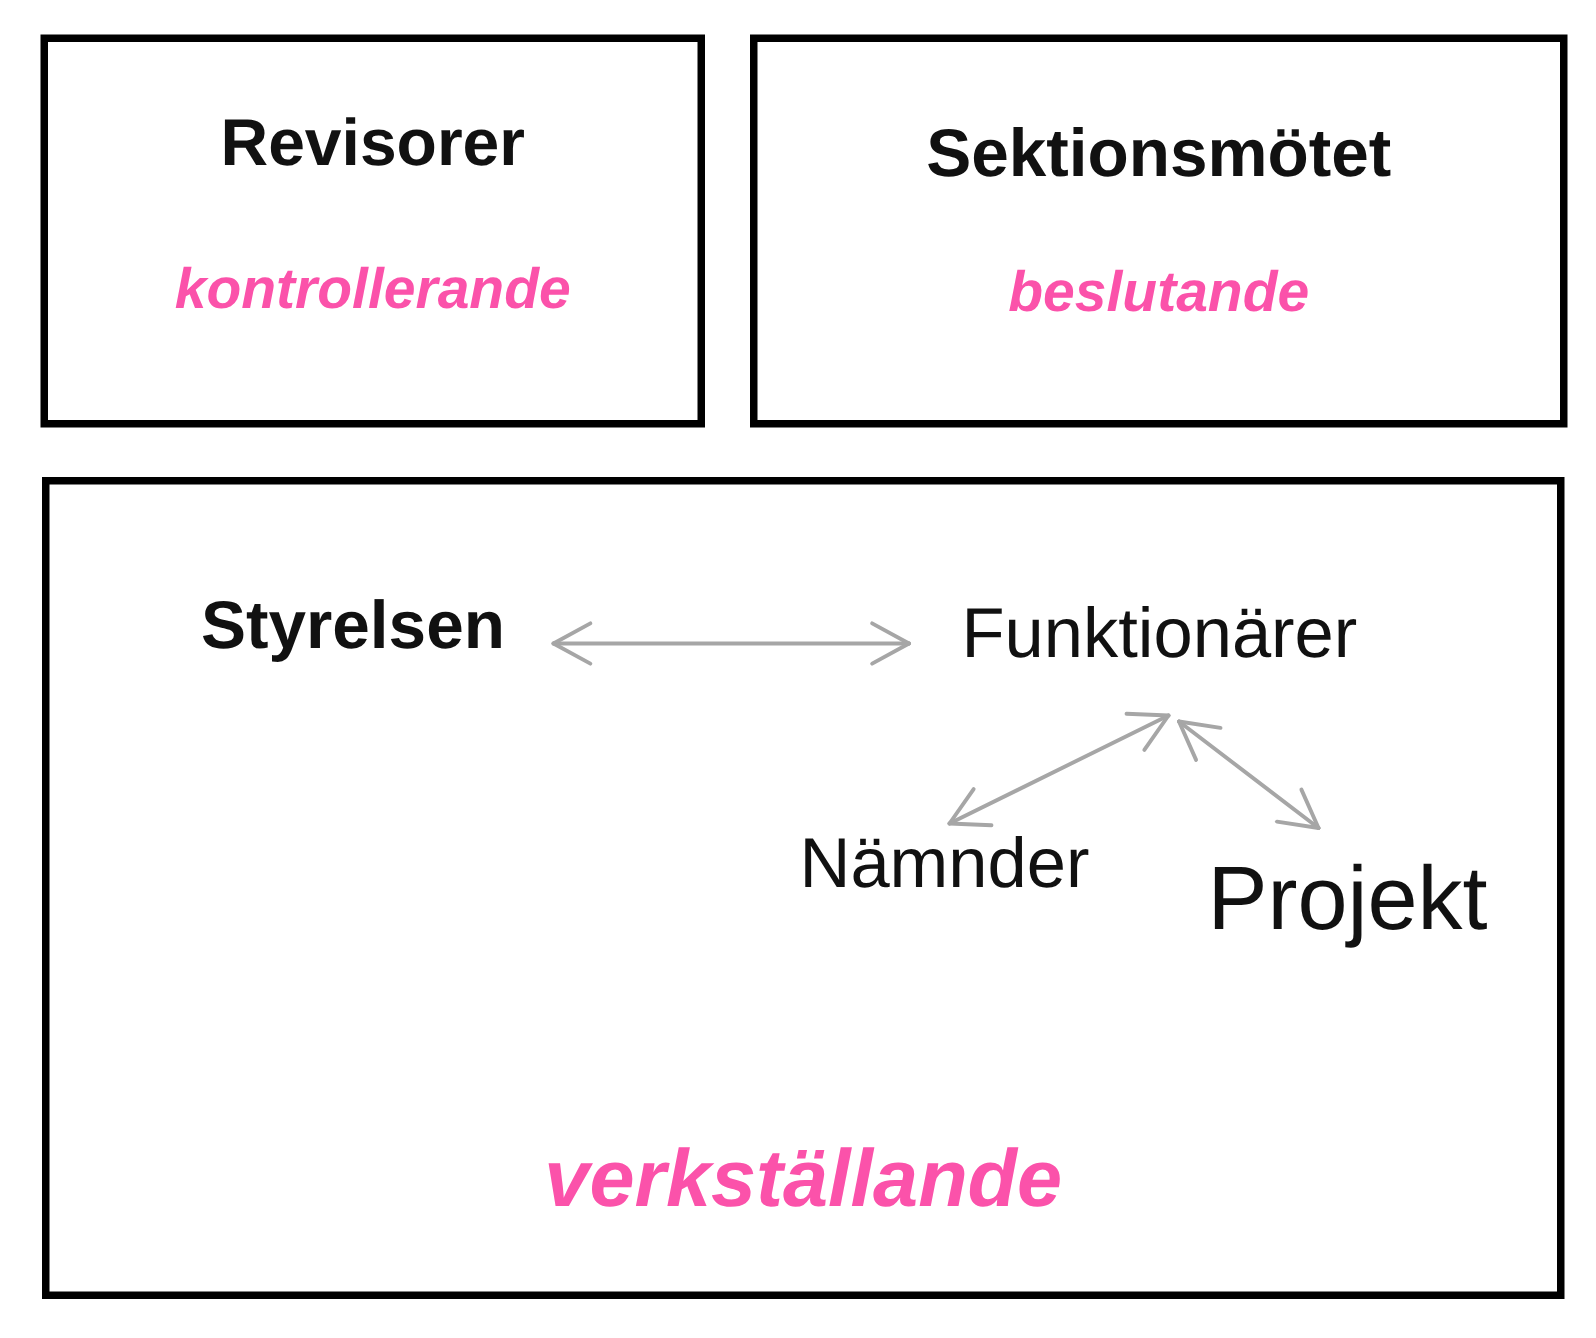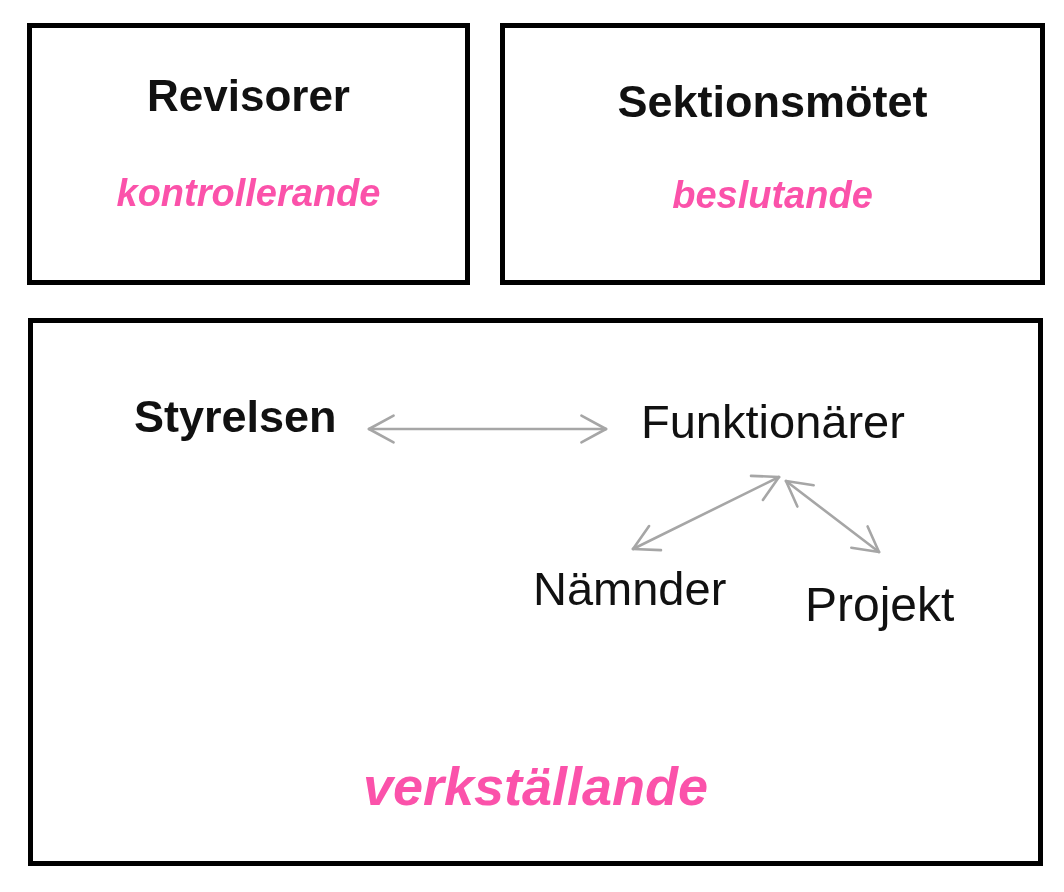--- a/index.html
+++ b/index.html
@@ -48,22 +48,22 @@
 
   .node {
     position: absolute;
     line-height: 1;
     color: var(--text, #111111);
     white-space: nowrap;
     font-size: 47px;
   }
   #node-styrelsen    { left: 101px; top: 71px;  font-size: 45px; font-weight: bold; }
   #node-funktionarer { left: 608px; top: 75px; }
-  #node-namnder      { left: 500px; top: 242px; }
-  #node-projekt      { left: 772px; top: 258px; font-size: 48px; }
+  #node-namnder      { left: 500px; top: 228px; }
+  #node-projekt      { left: 772px; top: 246px; font-size: 60px; }
 
   #arrow-layer {
     position: absolute; left: 0; top: 0;
     width: 1064px; height: 892px;
     pointer-events: none;
   }
 </style>
 </head>
 <body>
 

